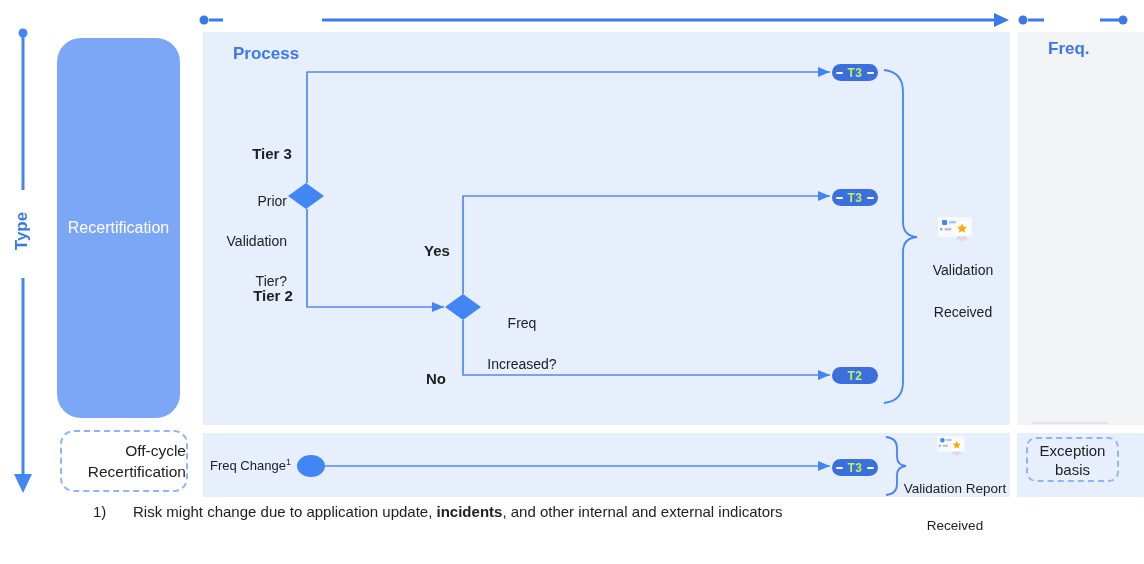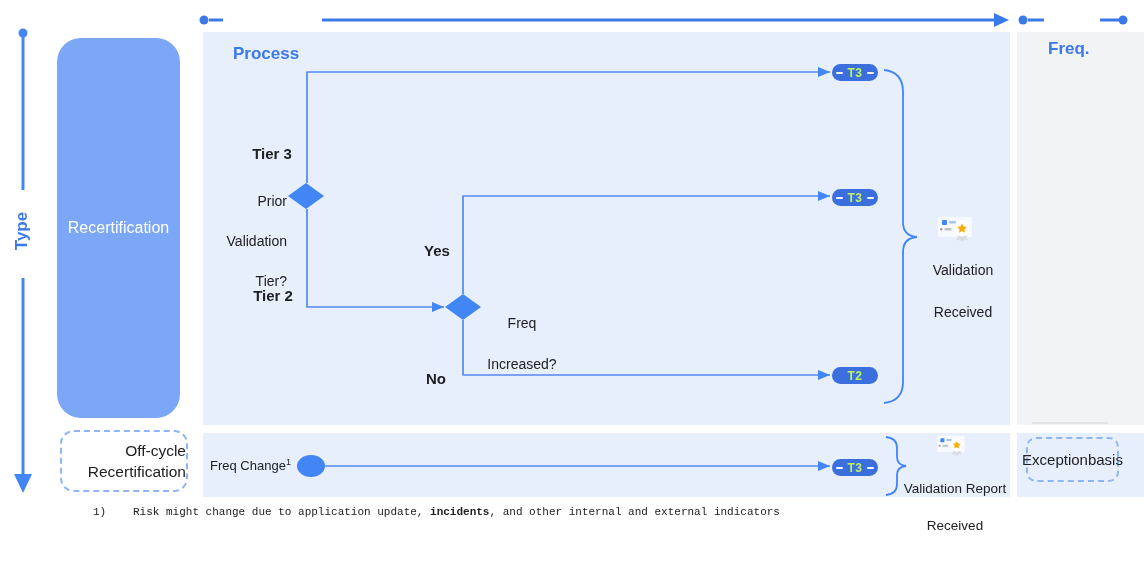--- a/index.html
+++ b/index.html
@@ -47,24 +47,24 @@
   .outcome1-icon{left:933px;top:214px;z-index:4;}
   .outcome1-text{left:901px;top:238px;width:124px;text-align:center;font-size:14px;line-height:20px;z-index:4;}
   .outcome2-icon{left:933px;top:433px;z-index:4;}
   .outcome2-text{left:893px;top:459px;width:124px;text-align:center;font-size:13.5px;line-height:15px;z-index:4;}
   
   .risk-change{left:210px;top:457px;font-size:13px;z-index:4;}
   .risk-change sup{font-size:9px;}
   
   .freq-recert{left:1017px;top:174px;width:127px;text-align:center;font-size:15.5px;line-height:22px;z-index:4;}
   .exception-box{left:1026px;top:437px;width:93px;height:45px;border:2px dashed #8FB5F8;border-radius:10px;
-    display:flex;align-items:center;justify-content:center;line-height:19px;
+    display:flex;flex-direction:column;align-items:center;justify-content:center;line-height:19px;
     font-size:15px;font-weight:500;z-index:4;box-sizing:border-box;}
   
-  .footnote{left:93px;top:505px;font-size:11px;line-height:14px;z-index:4;color:#202124;font-family:Liberation Mono, monospace;}
+  .footnote{left:93px;top:505px;font-size:15px;line-height:14px;z-index:4;color:#202124;}
   .footnote .idx{display:inline-block;width:40px;}
 </style>
 </head>
 <body>
 
 <div id="canvas">
 
   <div class="abs panel-main z2"></div>
   <div class="abs panel-strip z2"></div>
   <div class="abs freq-gray z2"></div>

